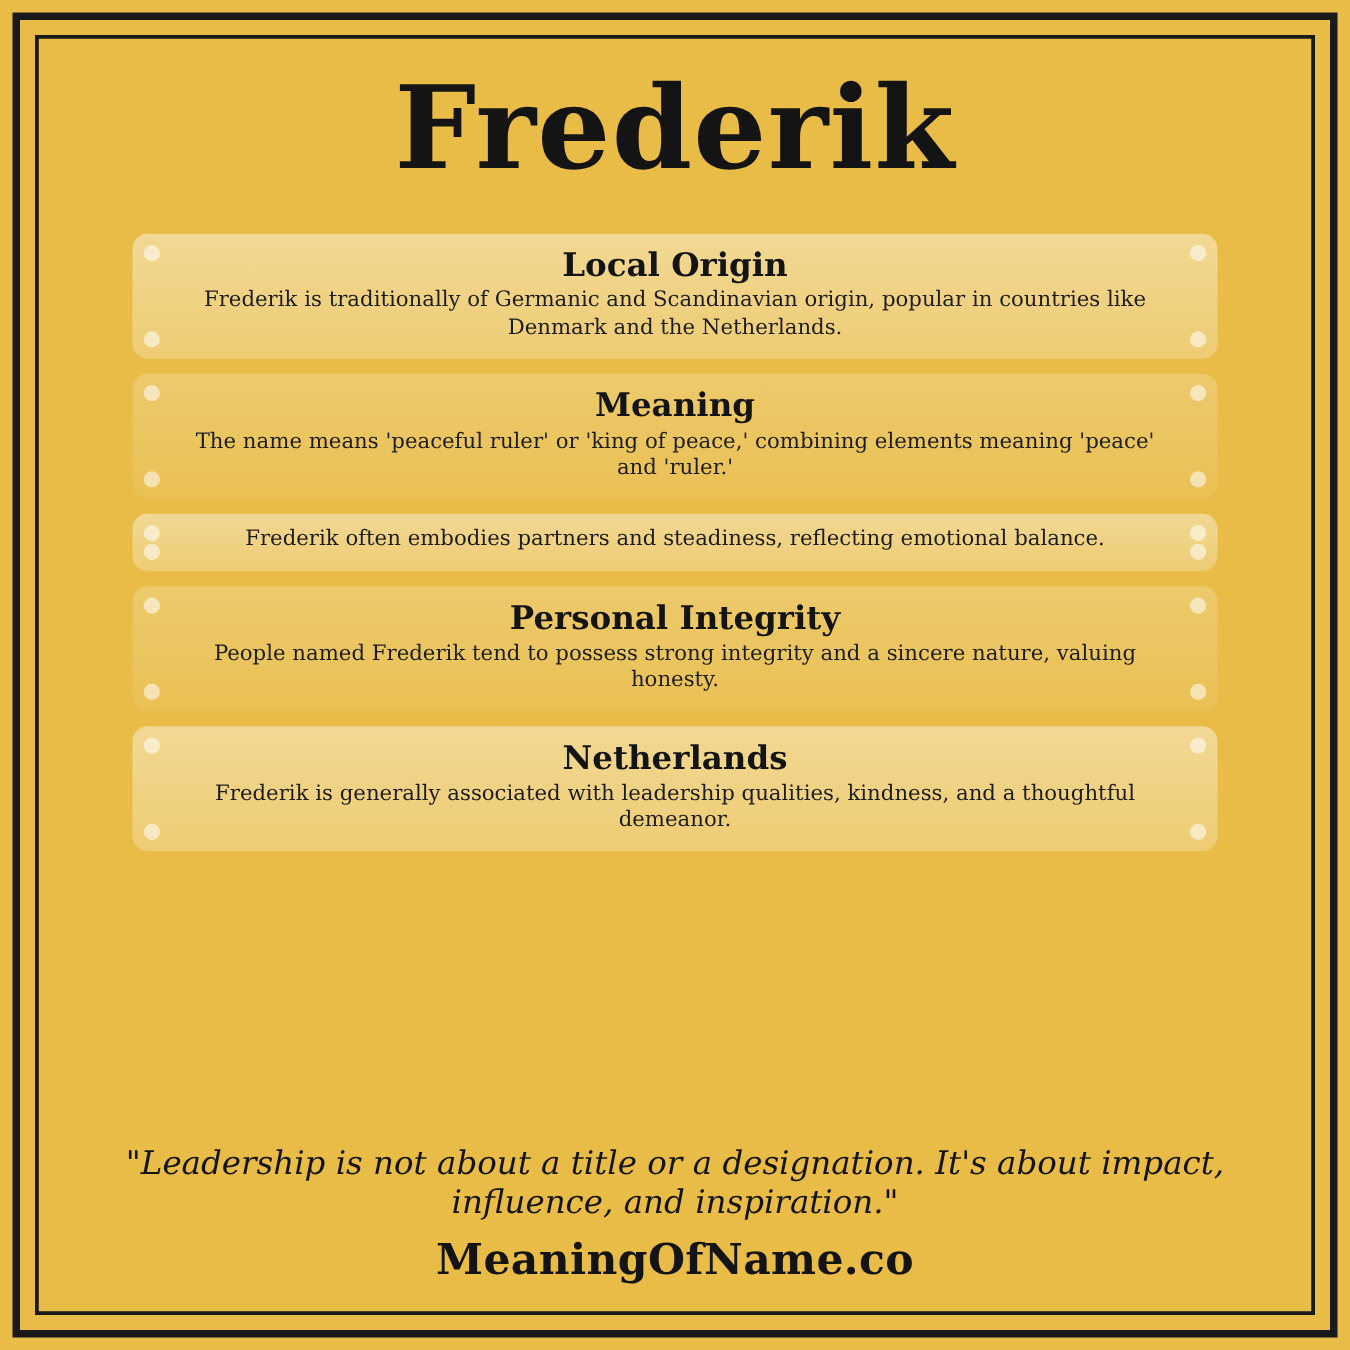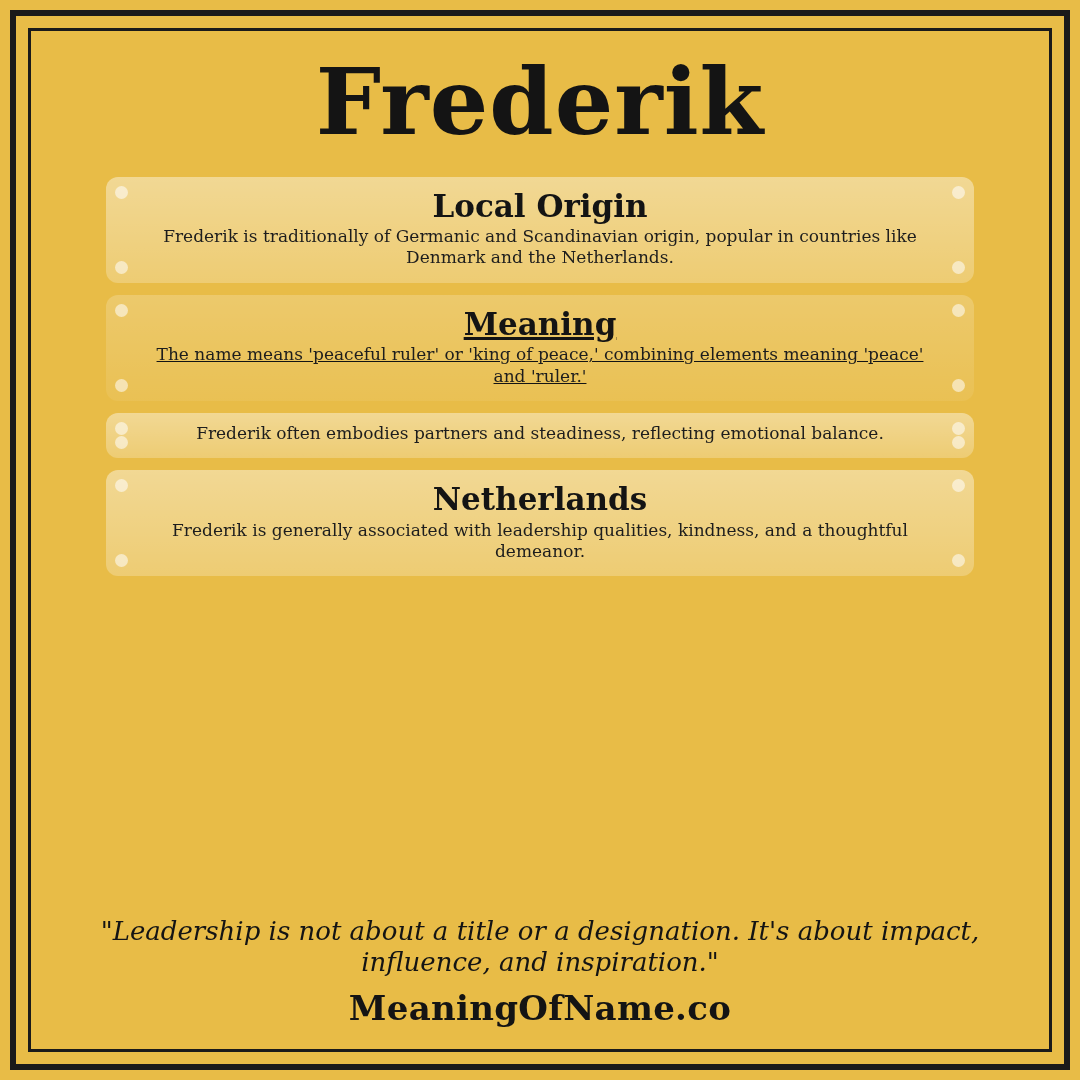--- a/index.html
+++ b/index.html
@@ -53,20 +53,21 @@
     box-sizing: border-box;
   }
 
   .title {
     text-align: center;
     font-size: 92px;
     font-weight: bold;
     color: #141414;
     letter-spacing: 1px;
     margin-top: 20px;
+    margin-bottom: 10px;
     line-height: 1.05;
     font-family: "DejaVu Serif", "Liberation Serif", serif;
   }
 
   .cards {
     margin-top: 26px;
     padding: 0 72px 0 72px;
     box-sizing: border-box;
   }
 
@@ -79,38 +80,37 @@
     text-align: center;
     color: #141414;
   }
 
   
   .card.tint-light {
     background: linear-gradient(180deg, rgba(255,255,255,0.42), rgba(255,255,255,0.24));
   }
   .card.tint-dark {
     background: linear-gradient(180deg, rgba(255,255,255,0.20), rgba(255,255,255,0.07));
-    text-decoration: underline;
   }
 
   
   .pin {
     position: absolute;
     width: 13px;
     height: 13px;
     border-radius: 50%;
     background: rgba(255,255,255,0.55);
   }
   .pin.tl { left: 9px;  top: 9px; }
   .pin.tr { right: 9px; top: 9px; }
   .pin.bl { left: 9px;  bottom: 9px; }
   .pin.br { right: 9px; bottom: 9px; }
 
   .card-title {
-    font-size: 31px;
+    font-size: 26px;
     font-weight: bold;
     line-height: 1.15;
     margin: 2px 0 2px 0;
     color: #141414;
   }
   .card-text {
     font-size: 17px;
     line-height: 1.25;
     color: #1d1d1d;
     max-width: 800px;
@@ -168,20 +168,28 @@
       </div>
 
       <div class="card tint-light">
         <span class="pin tl"></span>
         <span class="pin tr"></span>
         <span class="pin bl"></span>
         <span class="pin br"></span>
         <div class="card-text">Frederik often embodies partners and steadiness, reflecting emotional balance.</div>
       </div>
 
+      <div class="card tint-dark">
+        <span class="pin tl"></span>
+        <span class="pin tr"></span>
+        <span class="pin bl"></span>
+        <span class="pin br"></span>
+        <div class="card-title">Personal Integrity</div>
+        <div class="card-text">People named Frederik tend to possess strong integrity and a sincere nature, valuing honesty.</div>
+      </div>
 
       <div class="card tint-light">
         <span class="pin tl"></span>
         <span class="pin tr"></span>
         <span class="pin bl"></span>
         <span class="pin br"></span>
         <div class="card-title">Netherlands</div>
         <div class="card-text">Frederik is generally associated with leadership qualities, kindness, and a thoughtful demeanor.</div>
       </div>
 

